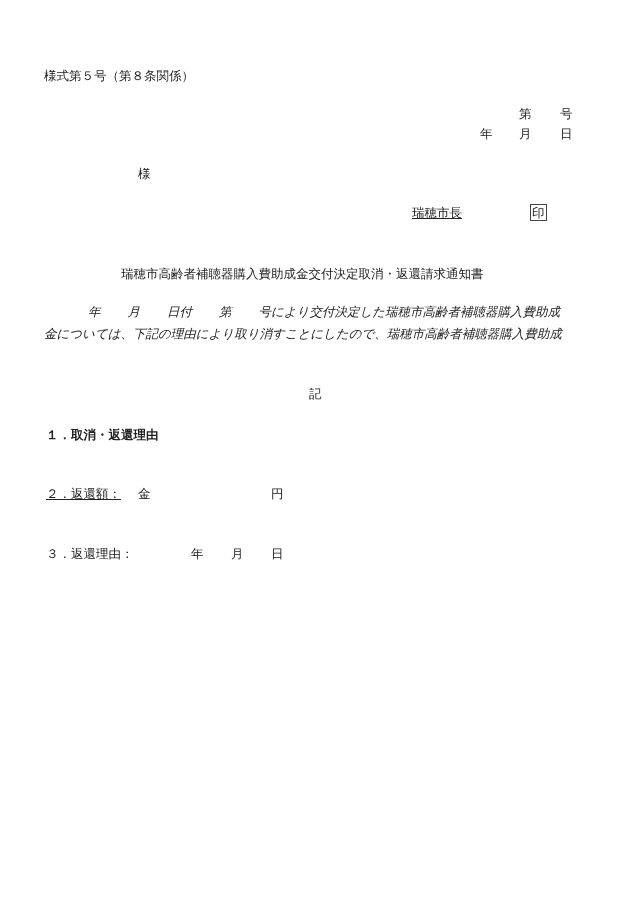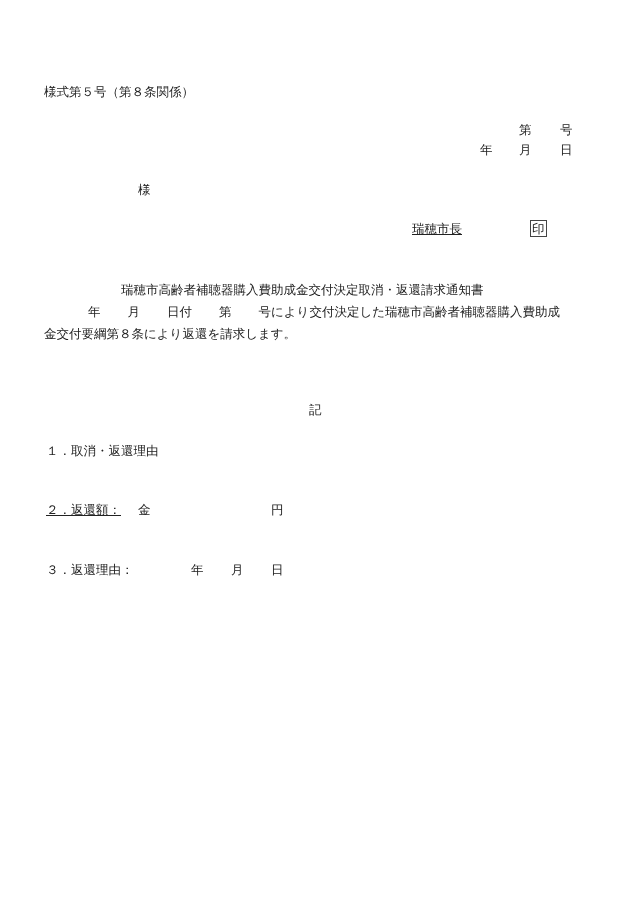--- a/index.html
+++ b/index.html
@@ -1,26 +1,26 @@
 <!DOCTYPE html>
 <html><head>
 <meta charset="utf-8">
 <style>
   html, body { margin: 0; padding: 0; background: #ffffff; }
   body {
     width: 630px; height: 903px; position: relative; overflow: hidden;
     font-family: "DejaVu Serif", "Liberation Serif", serif;
     color: #222222; font-size: 12.5px;
   }
-  .abs { position: absolute; white-space: nowrap; line-height: 16px; margin-top: 16px; }
+  .abs { position: absolute; white-space: nowrap; line-height: 16px; }
   .seal {
     display: inline-block; border: 1px solid #444; padding: 0 1px;
     line-height: 15px;
   }
-  .para { position: absolute; left: 44px; width: 545px; line-height: 22px; white-space: nowrap; }
+  .para { position: absolute; left: 44px; width: 545px; line-height: 22px; white-space: nowrap; font-style: italic; }
 </style>
 </head>
 <body>
 
 <div class="abs" style="left:44px; top:68px;">様式第５号（第８条関係）</div>
 
 <div class="abs" style="left:519px; top:106px;">第</div>
 <div class="abs" style="left:560px; top:106px;">号</div>
 
 <div class="abs" style="left:480px; top:126px;">年</div>
@@ -31,26 +31,26 @@
 
 <div class="abs" style="left:412px; top:205px;text-decoration:underline;">瑞穂市長</div>
 <div class="abs" style="left:530px; top:204px;"><span class="seal">印</span></div>
 
 <div class="abs" style="left:121px; top:266px;">瑞穂市高齢者補聴器購入費助成金交付決定取消・返還請求通知書</div>
 
 <div class="para" style="top:301px;">
   <div>
     <span style="display:inline-block; width:44px;"></span><span>年</span><span style="display:inline-block; width:27px;"></span><span>月</span><span style="display:inline-block; width:27px;"></span><span>日付</span><span style="display:inline-block; width:27px;"></span><span>第</span><span style="display:inline-block; width:27px;"></span><span>号により交付決定した瑞穂市高齢者補聴器購入費助成</span>
   </div>
-  <div>金交付要綱第８条により返還を請求します。</div>
+  <div>金については、下記の理由により取り消すことにしたので、瑞穂市高齢者補聴器購入費助成</div>
 </div>
 
 <div class="abs" style="left:309px; top:386px;">記</div>
 
-<div class="abs" style="left:46px; top:427px;">
+<div class="abs" style="left:46px; top:427px;font-weight:bold;">
   <span>１．</span><span>取消・返還理由</span>
 </div>
 
 <div class="abs" style="left:46px; top:486px;text-decoration:underline;">
   <span>２．</span><span>返還額：</span>
 </div>
 <div class="abs" style="left:138px; top:486px;">金</div>
 <div class="abs" style="left:271px; top:486px;">円</div>
 
 <div class="abs" style="left:46px; top:546px;">

